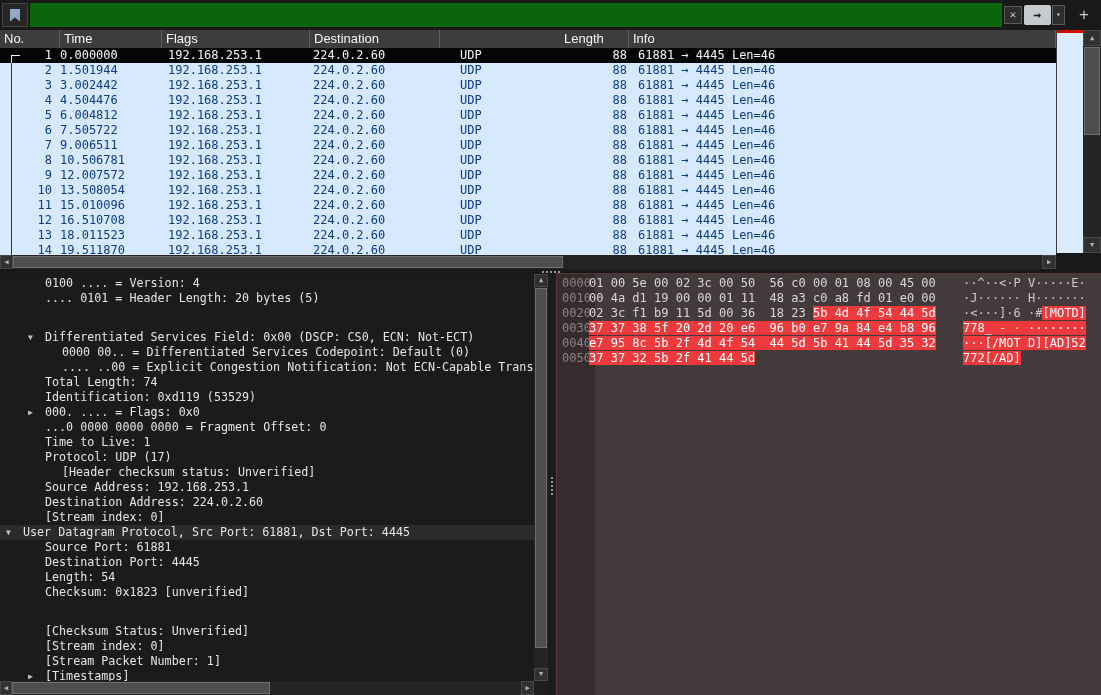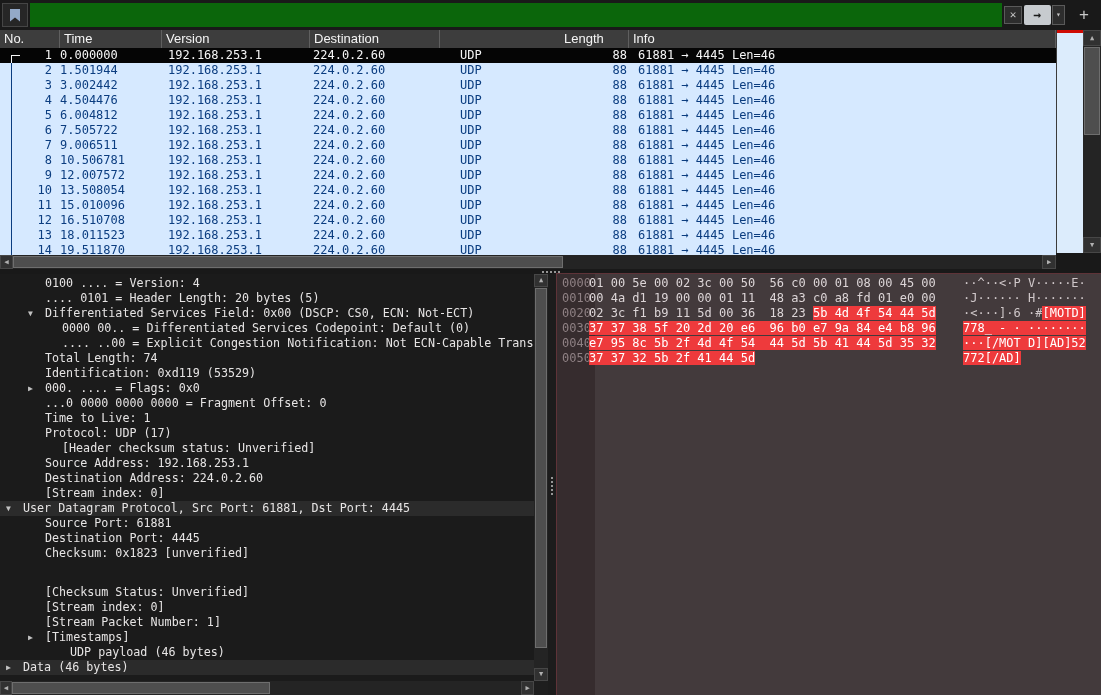--- a/index.html
+++ b/index.html
@@ -95,21 +95,21 @@
       <span>▾</span>
     </div>
     <div class="plus-btn">
       <span>+</span>
     </div>
   </div>
 
   <div class="plist-header" id="plist-header">
       <div class="hcell" style="width: 60px;">No.</div>
       <div class="hcell" style="width: 102px;">Time</div>
-      <div class="hcell" style="width: 148px;">Version</div>
+      <div class="hcell" style="width: 148px;">Flags</div>
       <div class="hcell" style="width: 130px;">Destination</div>
       <div class="hcell" style="width: 120px; margin-top: 40px;">Protocol</div>
       <div class="hcell" style="width: 69px;">Length</div>
       <div class="hcell" style="width: 427px;">Info</div>
     </div>
   <div class="plist-body" id="plist-body">
       <div class="prow sel"><span class="bracket corner"></span><span class="pcell c-no" style="width: 60px;">1</span><span class="pcell c-time" style="width: 102px;">0.000000</span><span class="pcell c-source" style="width: 148px;">192.168.253.1</span><span class="pcell c-dest" style="width: 130px;">224.0.2.60</span><span class="pcell c-proto" style="width: 120px;">UDP</span><span class="pcell c-len" style="width: 69px;">88</span><span class="pcell c-info" style="width: 427px;">61881 → 4445 Len=46</span></div>
       <div class="prow"><span class="bracket line"></span><span class="pcell c-no" style="width: 60px;">2</span><span class="pcell c-time" style="width: 102px;">1.501944</span><span class="pcell c-source" style="width: 148px;">192.168.253.1</span><span class="pcell c-dest" style="width: 130px;">224.0.2.60</span><span class="pcell c-proto" style="width: 120px;">UDP</span><span class="pcell c-len" style="width: 69px;">88</span><span class="pcell c-info" style="width: 427px;">61881 → 4445 Len=46</span></div>
       <div class="prow"><span class="bracket line"></span><span class="pcell c-no" style="width: 60px;">3</span><span class="pcell c-time" style="width: 102px;">3.002442</span><span class="pcell c-source" style="width: 148px;">192.168.253.1</span><span class="pcell c-dest" style="width: 130px;">224.0.2.60</span><span class="pcell c-proto" style="width: 120px;">UDP</span><span class="pcell c-len" style="width: 69px;">88</span><span class="pcell c-info" style="width: 427px;">61881 → 4445 Len=46</span></div>
       <div class="prow"><span class="bracket line"></span><span class="pcell c-no" style="width: 60px;">4</span><span class="pcell c-time" style="width: 102px;">4.504476</span><span class="pcell c-source" style="width: 148px;">192.168.253.1</span><span class="pcell c-dest" style="width: 130px;">224.0.2.60</span><span class="pcell c-proto" style="width: 120px;">UDP</span><span class="pcell c-len" style="width: 69px;">88</span><span class="pcell c-info" style="width: 427px;">61881 → 4445 Len=46</span></div>
@@ -147,36 +147,37 @@
         <span class="dot"></span>
         <span class="dot"></span>
         <span class="dot"></span>
         <span class="dot"></span>
     </div>
   </div>
 
   <div class="details" id="details-lines">
       <div class="dline"><span class="dtext" style="padding-left: 45px;">0100 .... = Version: 4</span></div>
       <div class="dline"><span class="dtext" style="padding-left: 45px;">.... 0101 = Header Length: 20 bytes (5)</span></div>
-      <div class="dline"><span class="darrow" style="left: 28px;">▼</span><span class="dtext" style="padding-left: 45px;">Differentiated Services Field: 0x00 (DSCP: CS0, ECN: Not-ECT)</span></div>
+      <div class="dline"><span class="darrow" style="left: 28px;">▼</span><span class="dtext" style="padding-left: 45px; margin-top: 24px;">Differentiated Services Field: 0x00 (DSCP: CS0, ECN: Not-ECT)</span></div>
       <div class="dline"><span class="dtext" style="padding-left: 62px;">0000 00.. = Differentiated Services Codepoint: Default (0)</span></div>
       <div class="dline"><span class="dtext" style="padding-left: 62px;">.... ..00 = Explicit Congestion Notification: Not ECN-Capable Trans</span></div>
       <div class="dline"><span class="dtext" style="padding-left: 45px;">Total Length: 74</span></div>
       <div class="dline"><span class="dtext" style="padding-left: 45px;">Identification: 0xd119 (53529)</span></div>
       <div class="dline"><span class="darrow" style="left: 28px;">▶</span><span class="dtext" style="padding-left: 45px;">000. .... = Flags: 0x0</span></div>
       <div class="dline"><span class="dtext" style="padding-left: 45px;">...0 0000 0000 0000 = Fragment Offset: 0</span></div>
       <div class="dline"><span class="dtext" style="padding-left: 45px;">Time to Live: 1</span></div>
       <div class="dline"><span class="dtext" style="padding-left: 45px;">Protocol: UDP (17)</span></div>
       <div class="dline"><span class="dtext" style="padding-left: 62px;">[Header checksum status: Unverified]</span></div>
       <div class="dline"><span class="dtext" style="padding-left: 45px;">Source Address: 192.168.253.1</span></div>
       <div class="dline"><span class="dtext" style="padding-left: 45px;">Destination Address: 224.0.2.60</span></div>
       <div class="dline"><span class="dtext" style="padding-left: 45px;">[Stream index: 0]</span></div>
       <div class="dline dsel"><span class="darrow" style="left: 6px;">▼</span><span class="dtext" style="padding-left: 23px;">User Datagram Protocol, Src Port: 61881, Dst Port: 4445</span></div>
       <div class="dline"><span class="dtext" style="padding-left: 45px;">Source Port: 61881</span></div>
       <div class="dline"><span class="dtext" style="padding-left: 45px;">Destination Port: 4445</span></div>
+      <div class="dline"><span class="dtext" style="padding-left: 45px;">Length: 54</span></div>
       <div class="dline"><span class="dtext" style="padding-left: 45px;">Checksum: 0x1823 [unverified]</span></div>
       <div class="dline"><span class="dtext" style="padding-left: 45px; margin-top: 24px;">[Checksum Status: Unverified]</span></div>
       <div class="dline"><span class="dtext" style="padding-left: 45px;">[Stream index: 0]</span></div>
       <div class="dline"><span class="dtext" style="padding-left: 45px;">[Stream Packet Number: 1]</span></div>
       <div class="dline"><span class="darrow" style="left: 28px;">▶</span><span class="dtext" style="padding-left: 45px;">[Timestamps]</span></div>
       <div class="dline"><span class="dtext" style="padding-left: 70px;">UDP payload (46 bytes)</span></div>
       <div class="dline dsel"><span class="darrow" style="left: 6px;">▶</span><span class="dtext" style="padding-left: 23px;">Data (46 bytes)</span></div>
     </div>
 
   <div class="sb" style="left:534px;top:274px;width:14px;height:407px;">

